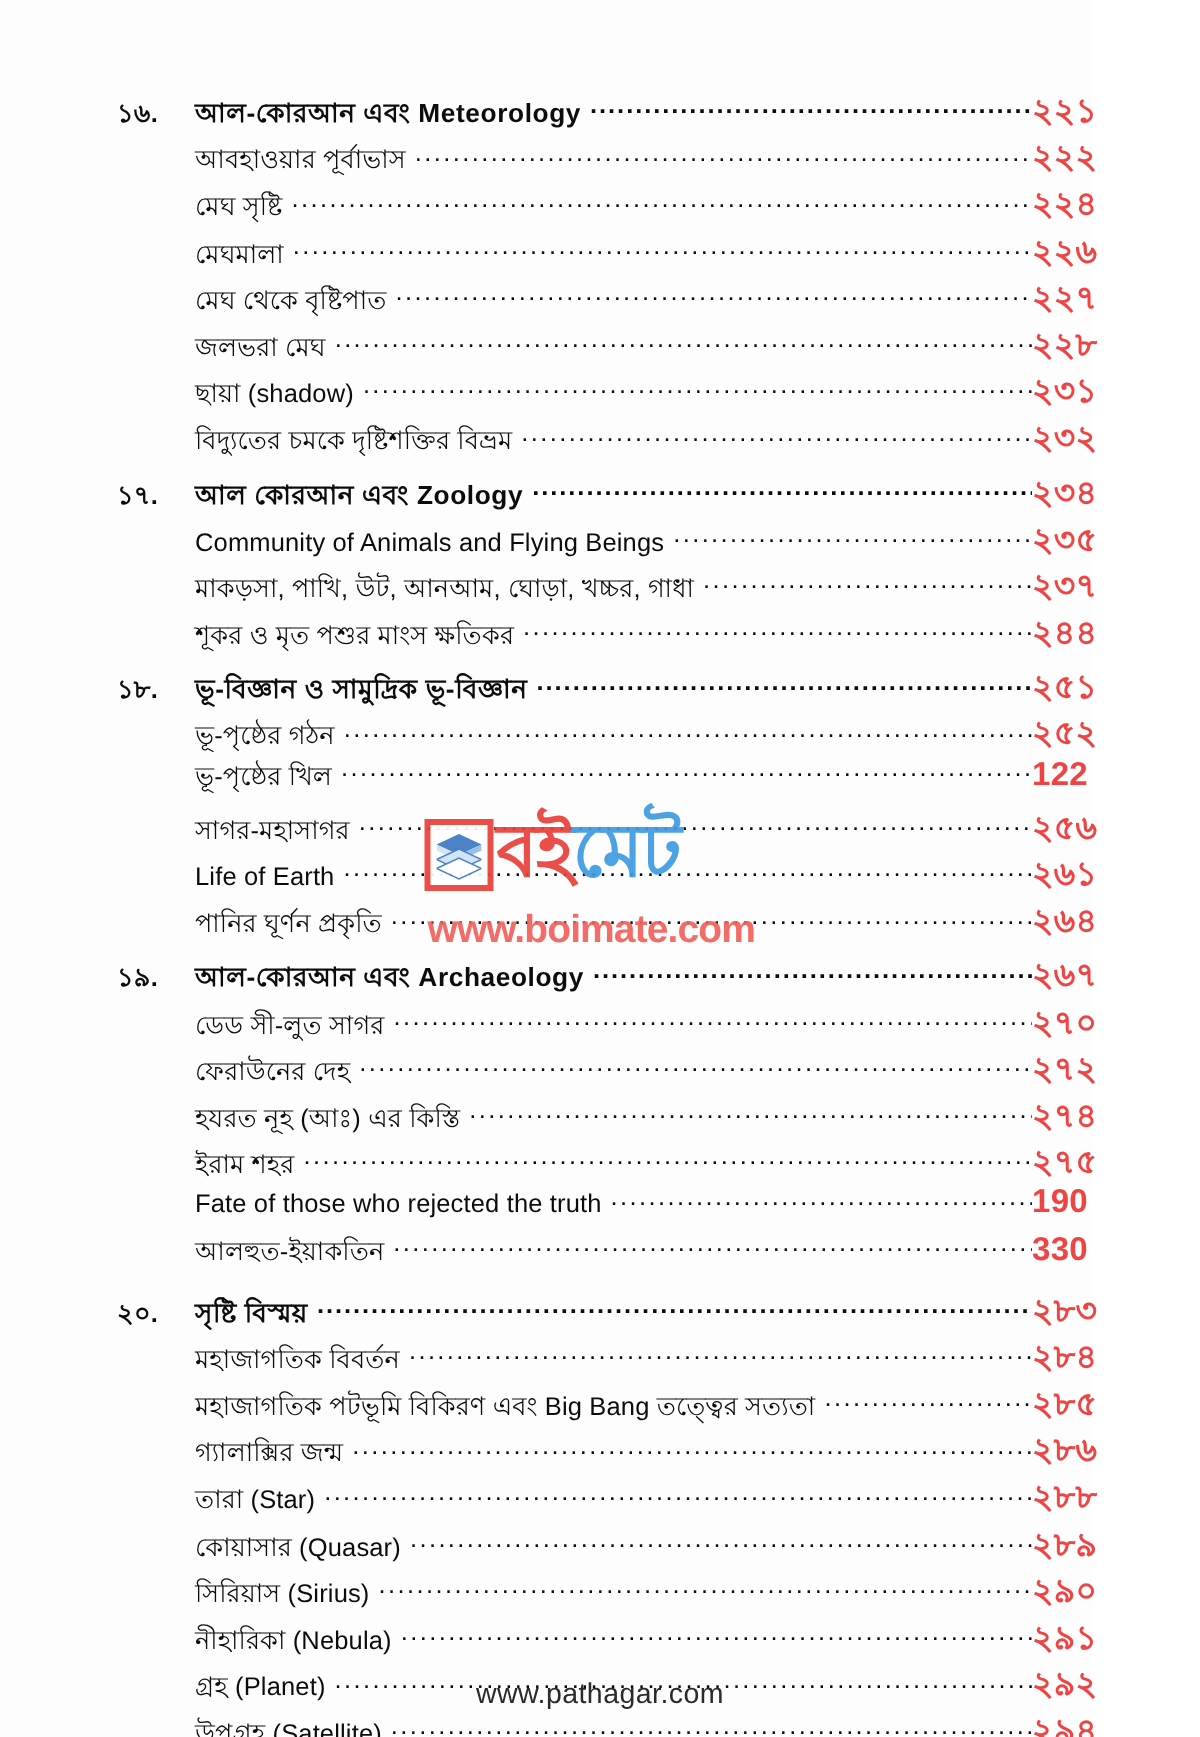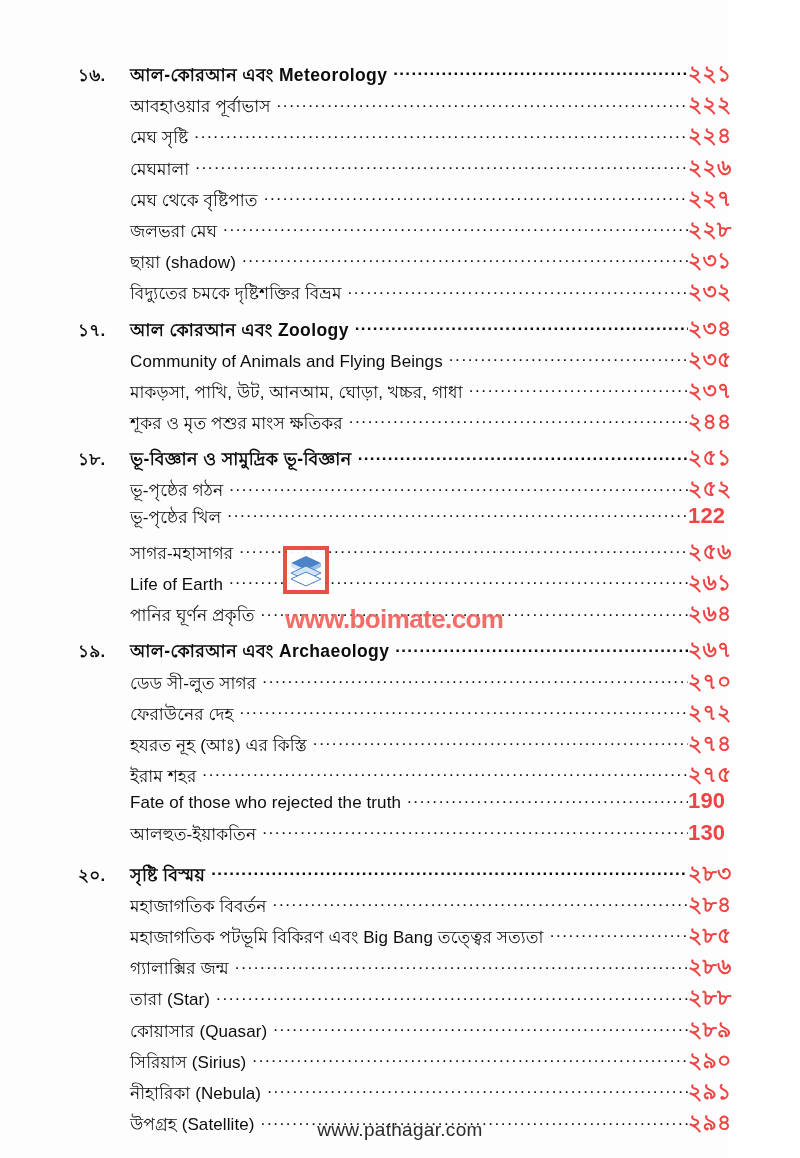--- a/index.html
+++ b/index.html
@@ -317,21 +317,21 @@
       <div class="toc-row sub">
         <span class="num blank"></span>
         <span class="txt">Fate of those who rejected the truth</span>
         <span class="dots"></span>
         <span class="pg">190</span>
       </div>
       <div class="toc-row sub">
         <span class="num blank"></span>
         <span class="txt">আলহুত-ইয়াকতিন</span>
         <span class="dots"></span>
-        <span class="pg">130</span>
+        <span class="pg">330</span>
       </div>
       <div class="gap-sm"></div>
       <div class="toc-row chapter">
         <span class="num">২০.</span>
         <span class="txt">সৃষ্টি বিস্ময়</span>
         <span class="dots"></span>
         <span class="pg">২৮৩</span>
       </div>
       <div class="toc-row sub">
         <span class="num blank"></span>
@@ -367,37 +367,44 @@
         <span class="num blank"></span>
         <span class="txt">সিরিয়াস (Sirius)</span>
         <span class="dots"></span>
         <span class="pg">২৯০</span>
       </div>
       <div class="toc-row sub">
         <span class="num blank"></span>
         <span class="txt">নীহারিকা (Nebula)</span>
         <span class="dots"></span>
         <span class="pg">২৯১</span>
+      </div>
+      <div class="toc-row sub">
+        <span class="num blank"></span>
+        <span class="txt">গ্রহ (Planet)</span>
+        <span class="dots"></span>
+        <span class="pg">২৯২</span>
       </div>
       <div class="toc-row sub">
         <span class="num blank"></span>
         <span class="txt">উপগ্রহ (Satellite)</span>
         <span class="dots"></span>
         <span class="pg">২৯৪</span>
       </div>
     </div>
 
   <div id="watermark">
     <div id="wm-logo">
       <svg class="book" viewBox="0 0 30 34" xmlns="http://www.w3.org/2000/svg">
         <polygon points="0,8 15,1 30,8 15,15" fill="#3d78c4"></polygon>
         <polygon points="0,8 15,15 15,19 0,12" fill="#cfe3f5"></polygon>
         <polygon points="30,8 15,15 15,19 30,12" fill="#8cbce8"></polygon>
         <polygon points="0,18 15,11 30,18 15,25" fill="#cfe3f5" stroke="#3d78c4" stroke-width="1"></polygon>
         <polygon points="0,24 15,17 30,24 15,31" fill="#ffffff" stroke="#3d78c4" stroke-width="1"></polygon>
       </svg>
     </div>
+    <div id="wm-brand"><span class="b1">বই</span><span class="b2">মেট</span></div>
     <div id="wm-url">www.boimate.com</div>
   </div>
 
   <div id="footer">www.pathagar.com</div>
 
 </div>
 
 </body></html>

